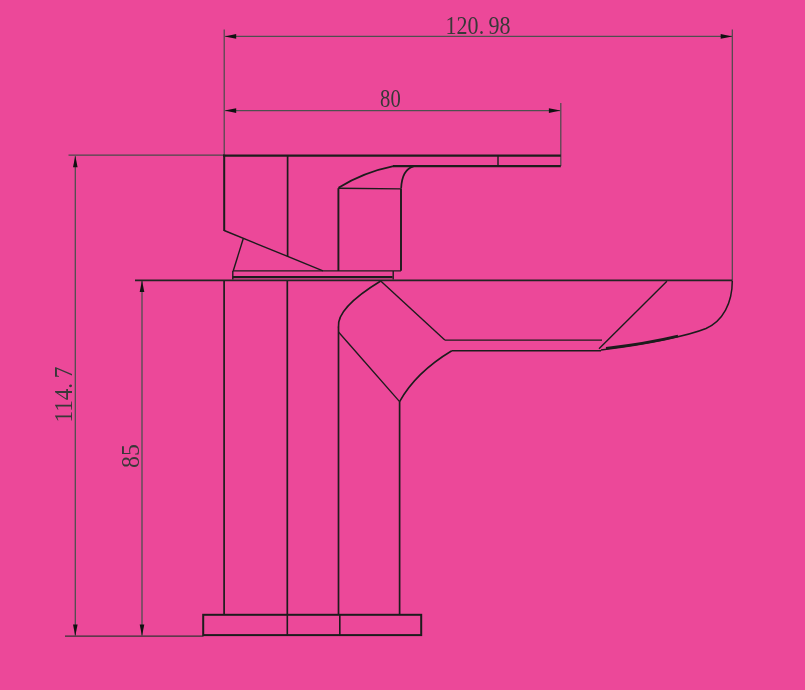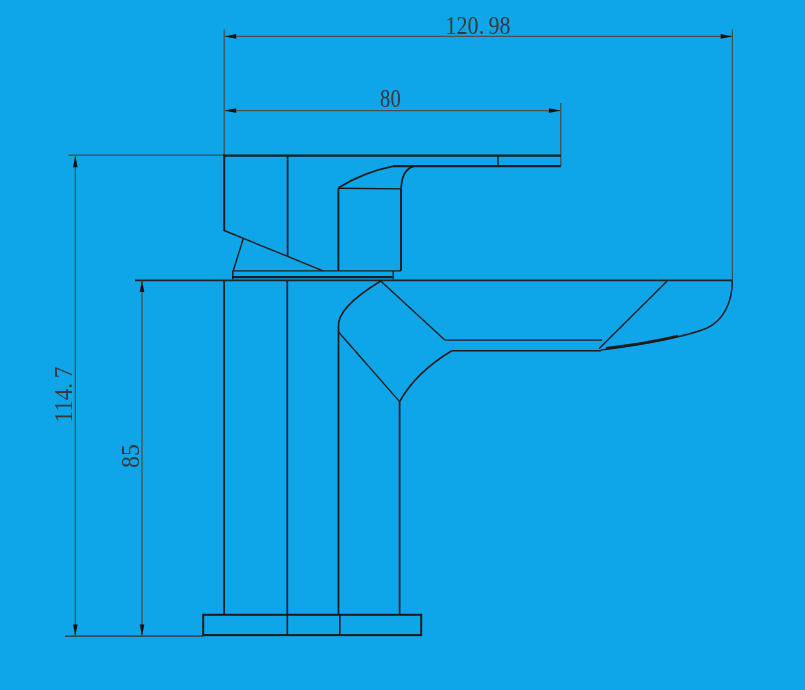--- a/index.html
+++ b/index.html
@@ -1,16 +1,16 @@
 <!DOCTYPE html>
 <html><head>
 <meta charset="utf-8">
 <style>
 html,body{margin:0;padding:0;background:#ffffff;}
-#wrap{width:805px;height:690px;position:relative;background:#0ea5e9;overflow:hidden;}
+#wrap{width:805px;height:690px;position:relative;background:#ec4899;overflow:hidden;}
 text{font-family:"Liberation Serif",serif;fill:#383838;}
 </style>
 </head>
 <body>
 <div id="wrap">
 <svg width="805" height="690" viewBox="0 0 805 690" xmlns="http://www.w3.org/2000/svg">
 <g fill="none" stroke-linecap="butt">
 
 <line x1="224.2" y1="29.6" x2="224.2" y2="154.5" stroke="#4a4a4a" stroke-width="1.2"></line>
 

